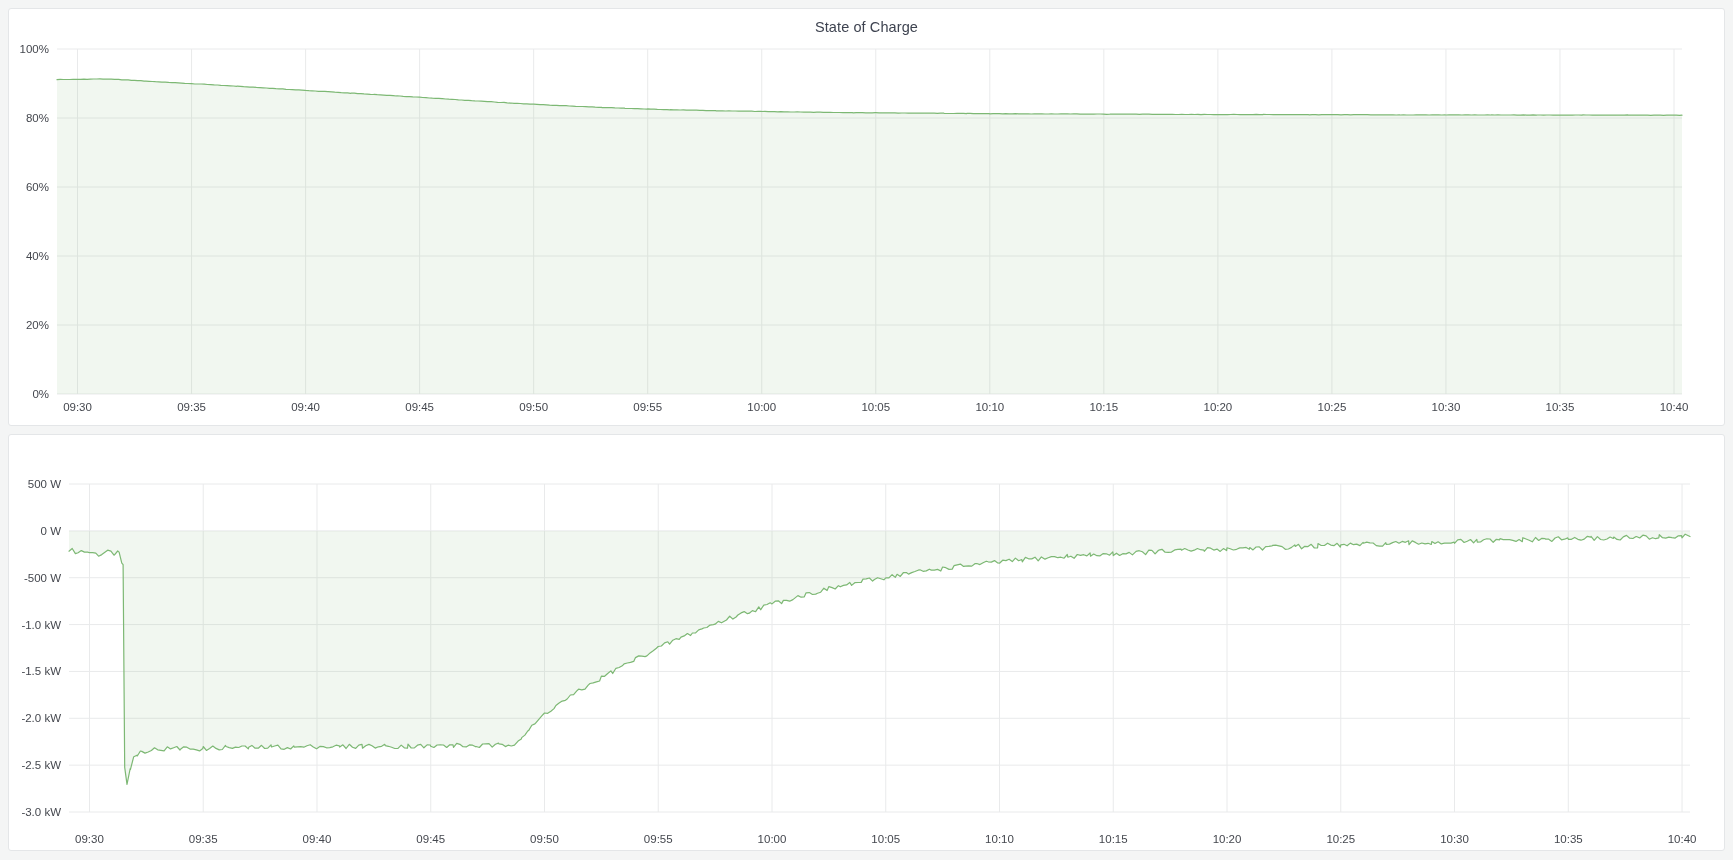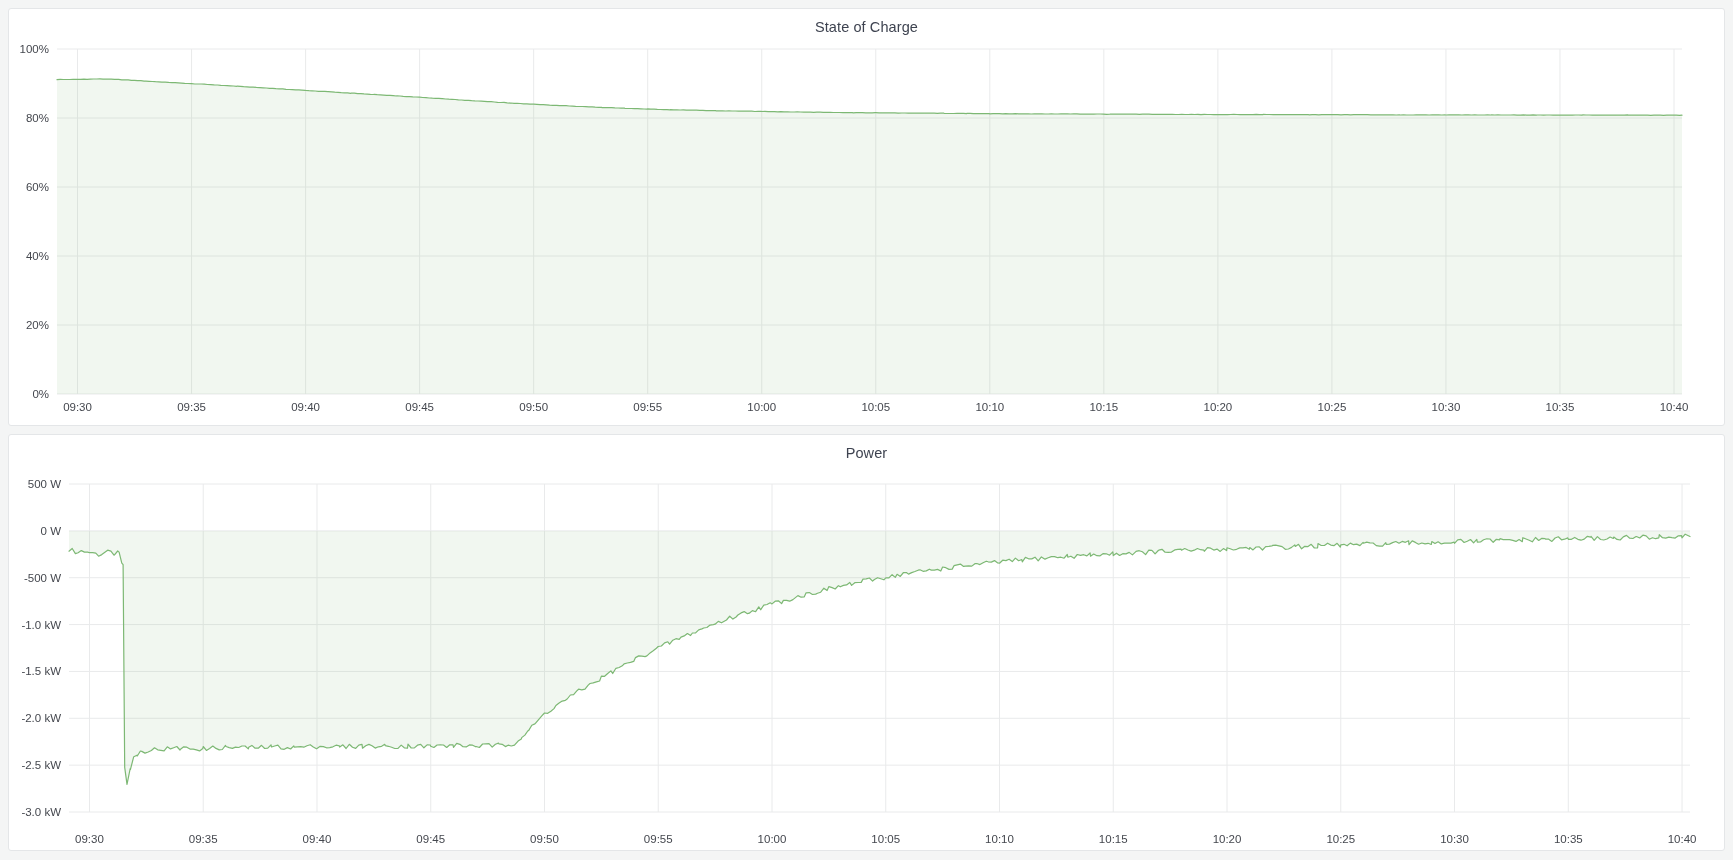--- a/index.html
+++ b/index.html
@@ -104,21 +104,20 @@
           <text x="1208.877192982456" y="402" text-anchor="middle" class="tick-label" fill="#44474e">10:20</text>
           <text x="1322.9122807017543" y="402" text-anchor="middle" class="tick-label" fill="#44474e">10:25</text>
           <text x="1436.9473684210525" y="402" text-anchor="middle" class="tick-label" fill="#44474e">10:30</text>
           <text x="1550.982456140351" y="402" text-anchor="middle" class="tick-label" fill="#44474e">10:35</text>
           <text x="1665.0175438596493" y="402" text-anchor="middle" class="tick-label" fill="#44474e">10:40</text>
         </g>
       </svg>
   </section>
 
   <section class="panel">
-    <div class="panel-title">Power</div>
     <svg id="chart-1" class="chart-svg" viewBox="0 0 1715 416">
         <g>
           <line x1="80.47578947368422" x2="80.47578947368422" y1="49" y2="377" stroke="#e9eaeb" stroke-width="1"></line>
           <line x1="194.2301754385965" x2="194.2301754385965" y1="49" y2="377" stroke="#e9eaeb" stroke-width="1"></line>
           <line x1="307.9845614035088" x2="307.9845614035088" y1="49" y2="377" stroke="#e9eaeb" stroke-width="1"></line>
           <line x1="421.73894736842107" x2="421.73894736842107" y1="49" y2="377" stroke="#e9eaeb" stroke-width="1"></line>
           <line x1="535.4933333333333" x2="535.4933333333333" y1="49" y2="377" stroke="#e9eaeb" stroke-width="1"></line>
           <line x1="649.2477192982456" x2="649.2477192982456" y1="49" y2="377" stroke="#e9eaeb" stroke-width="1"></line>
           <line x1="763.0021052631579" x2="763.0021052631579" y1="49" y2="377" stroke="#e9eaeb" stroke-width="1"></line>
           <line x1="876.7564912280701" x2="876.7564912280701" y1="49" y2="377" stroke="#e9eaeb" stroke-width="1"></line>

